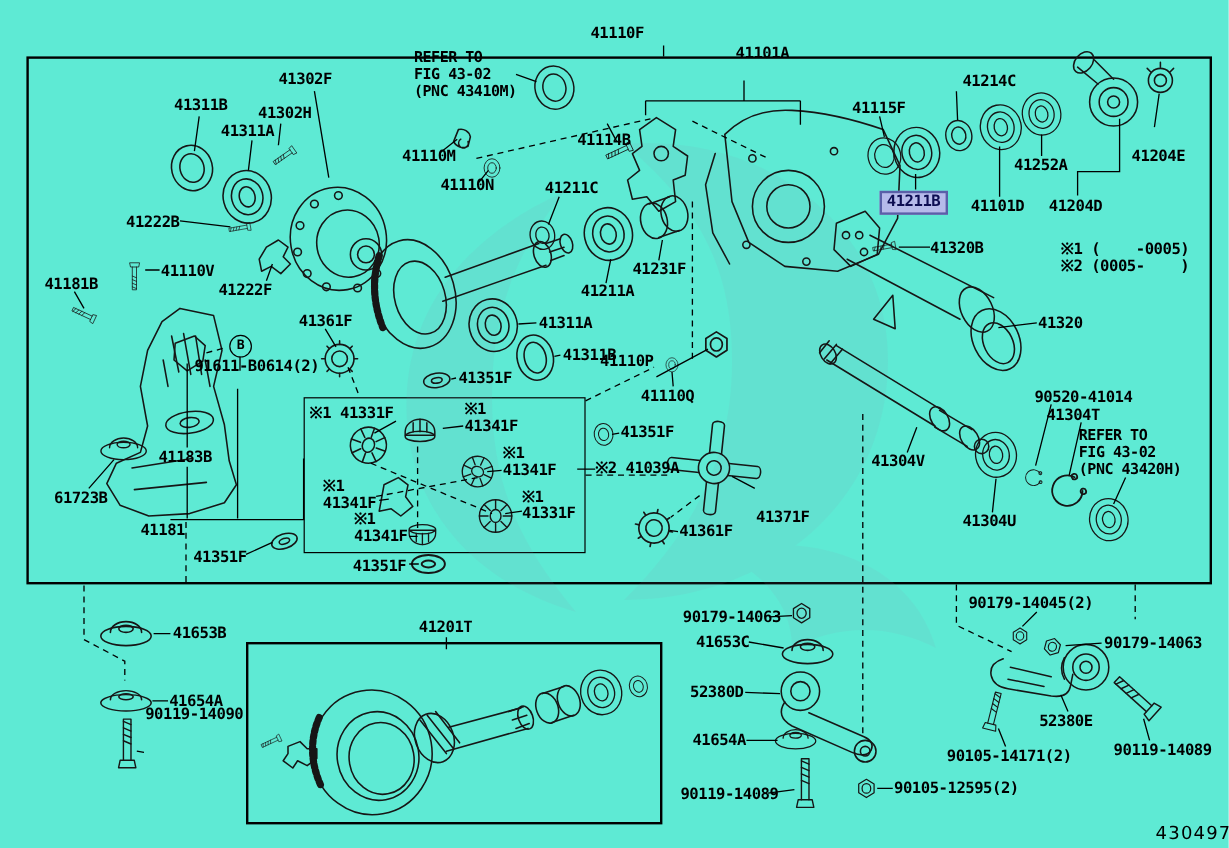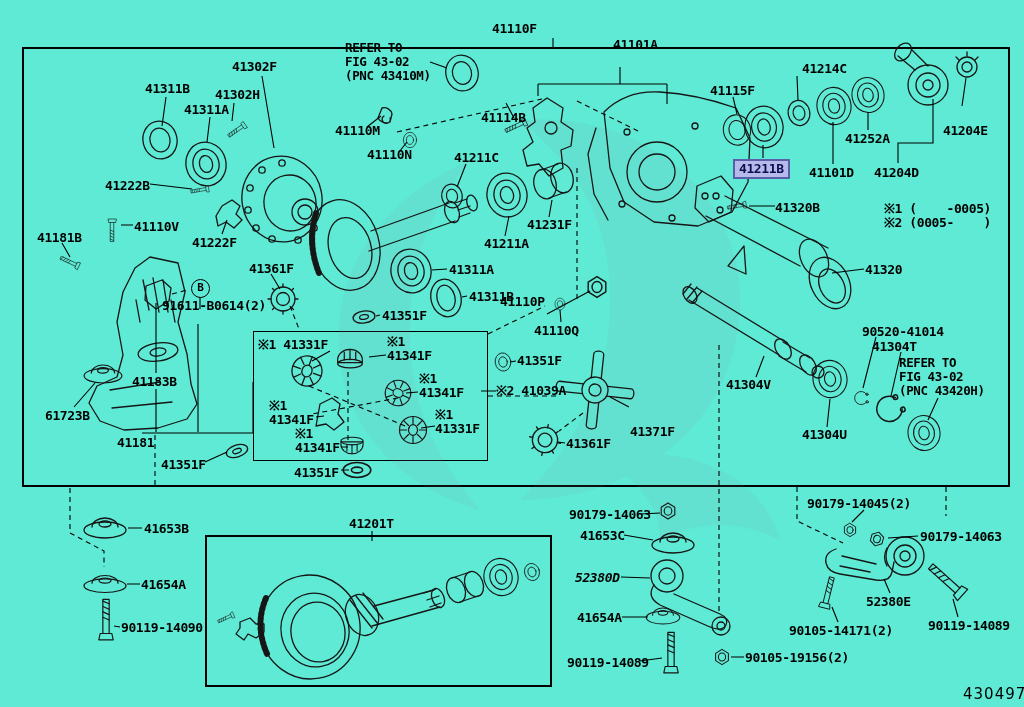--- a/index.html
+++ b/index.html
@@ -308,21 +308,21 @@
       <div class="label part" style="left: 335px; top: 124px;">41110M</div>
       <div class="label part" style="left: 367px; top: 148px;">41110N</div>
       <div class="label part" style="left: 481px; top: 90px; margin-top: 21px;">41114B</div>
       <div class="label part" style="left: 597px; top: 38px; margin-left: 16px;">41101A</div>
       <div class="label part" style="left: 710px; top: 84px;">41115F</div>
       <div class="label part" style="left: 774px; top: 62px; margin-left: 28px;">41214C</div>
       <div class="label part" style="left: 845px; top: 132px;">41252A</div>
       <div class="label part" style="left: 943px; top: 108px; margin-top: 16px;">41204E</div>
       <div class="label part" style="left: 105px; top: 179px;">41222B</div>
       <div class="label part" style="left: 134px; top: 220px;">41110V</div>
-      <div class="label part" style="left: 192px; top: 236px;">41222F</div>
+      <div class="label part" style="left: 182px; top: 236px;">41222F</div>
       <div class="label part" style="left: 37px; top: 231px;">41181B</div>
       <div class="label part" style="left: 454px; top: 151px;">41211C</div>
       <div class="label part" style="left: 527px; top: 218px;">41231F</div>
       <div class="label part" style="left: 484px; top: 237px;">41211A</div>
       <div class="label highlight" style="left: 733px; top: 159px;">41211B</div>
       <div class="label part" style="left: 809px; top: 166px;">41101D</div>
       <div class="label part" style="left: 874px; top: 166px;">41204D</div>
       <div class="label part" style="left: 775px; top: 201px;">41320B</div>
       <div class="label note" style="left: 884px; top: 202px;">※1 (    -0005)</div>
       <div class="label note" style="left: 884px; top: 216px;">※2 (0005-    )</div>
@@ -357,28 +357,28 @@
       <div class="label part" style="left: 566px; top: 437px;">41361F</div>
       <div class="label part" style="left: 862px; top: 325px;">90520-41014</div>
       <div class="label part" style="left: 872px; top: 340px;">41304T</div>
       <div class="label small" style="left: 899px; top: 356px;">REFER TO
 FIG 43-02
 (PNC 43420H)</div>
       <div class="label part" style="left: 726px; top: 378px;">41304V</div>
       <div class="label part" style="left: 802px; top: 428px;">41304U</div>
       <div class="label part" style="left: 144px; top: 522px;">41653B</div>
       <div class="label part" style="left: 141px; top: 578px;">41654A</div>
-      <div class="label part" style="left: 121px; top: 621px;">90119-14090</div>
+      <div class="label part" style="left: 121px; top: 589px;">90119-14090</div>
       <div class="label part" style="left: 349px; top: 517px;">41201T</div>
       <div class="label part" style="left: 569px; top: 508px;">90179-14063</div>
       <div class="label part" style="left: 580px; top: 529px;">41653C</div>
-      <div class="label part" style="left: 575px; top: 571px; font-style: italic;">52380D</div>
+      <div class="label part" style="left: 575px; top: 571px;">52380D</div>
       <div class="label part" style="left: 577px; top: 611px;">41654A</div>
       <div class="label part" style="left: 567px; top: 656px;">90119-14089</div>
-      <div class="label part" style="left: 745px; top: 651px;">90105-19156(2)</div>
+      <div class="label part" style="left: 745px; top: 651px;">90105-12595(2)</div>
       <div class="label part" style="left: 807px; top: 497px;">90179-14045(2)</div>
       <div class="label part" style="left: 920px; top: 530px;">90179-14063</div>
       <div class="label part" style="left: 866px; top: 595px;">52380E</div>
       <div class="label part" style="left: 789px; top: 624px;">90105-14171(2)</div>
       <div class="label part" style="left: 928px; top: 619px;">90119-14089</div>
       <div class="label code" style="left: 963px; top: 685px;">430497G</div>
     </div>
 </div>
 
 </body></html>

